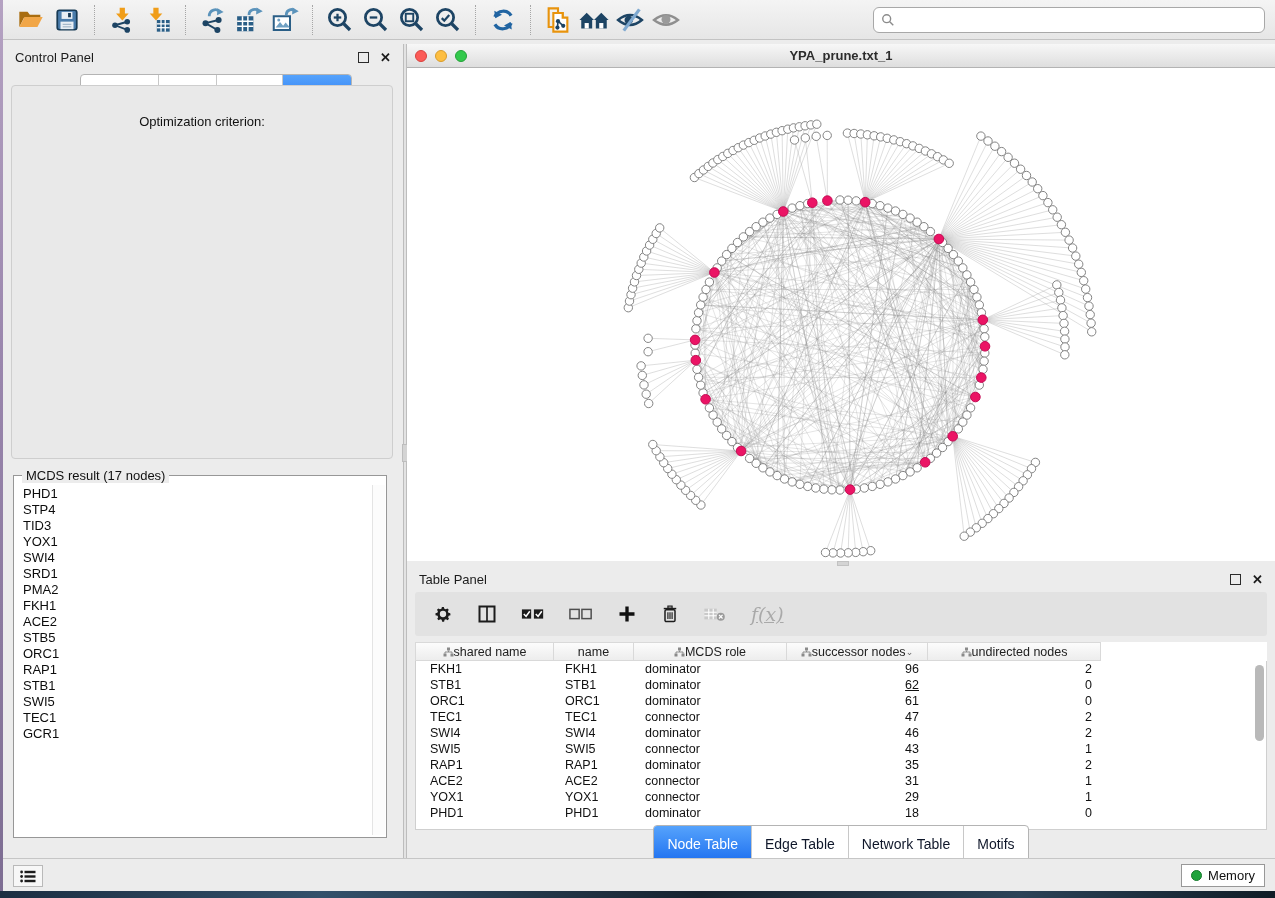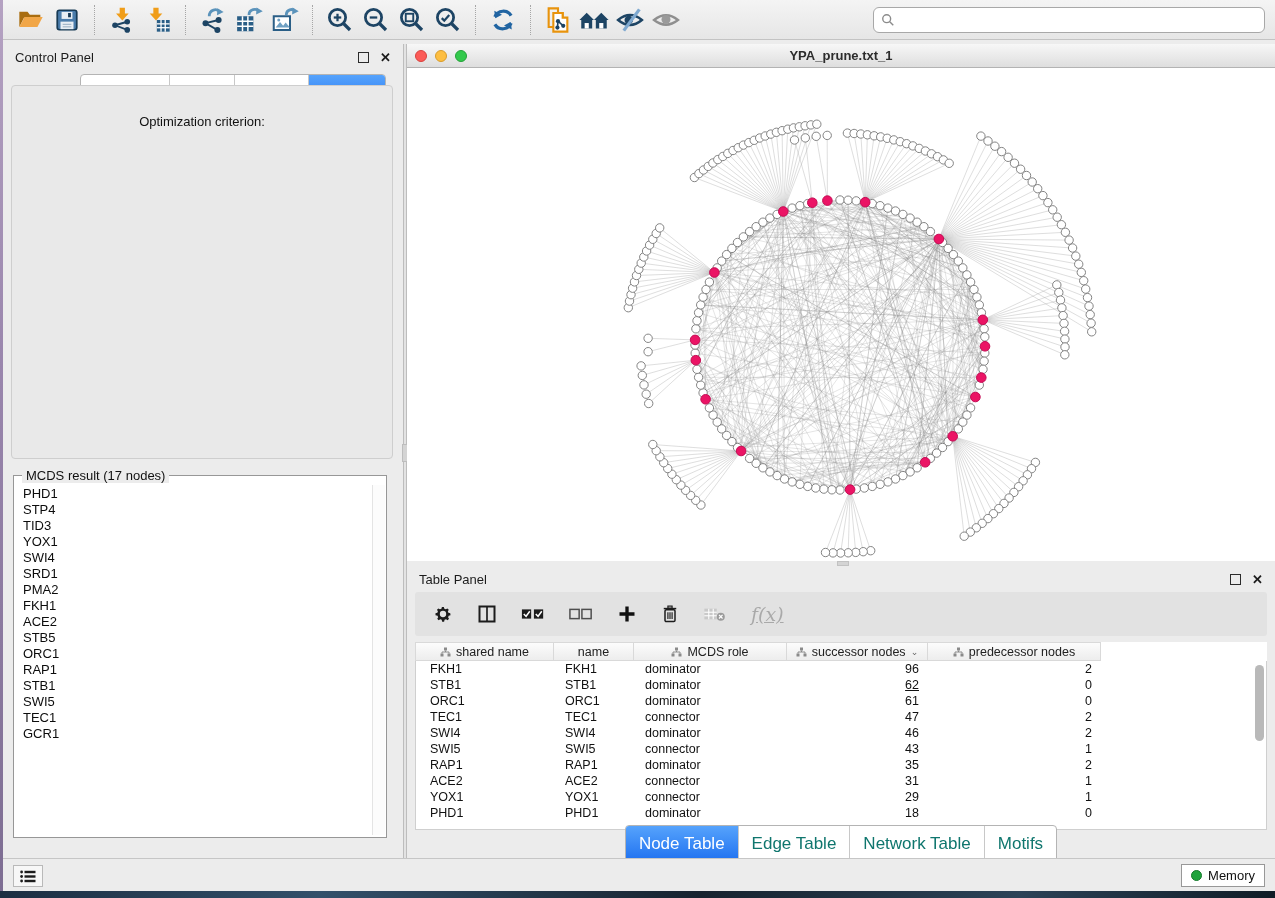--- a/index.html
+++ b/index.html
@@ -21,22 +21,22 @@
        border-radius:6px;display:flex;align-items:center;padding:0 7px;gap:5px;}
   .searchbox input{border:none;outline:none;flex:1;font-size:13px;font-family:inherit;background:transparent;}
 
   
   .control-panel{position:absolute;left:0;top:44px;width:400px;height:814px;background:#ececec;}
   .panel-titlebar{height:26px;display:flex;align-items:center;padding:0 12px;font-size:13px;color:#1c1c1c;}
   .win-icons{margin-left:auto;display:flex;gap:11px;align-items:center;}
   .float-ic{width:9px;height:9px;border:1.6px solid #2b2b2b;display:inline-block;}
   .close-ic{font-size:13px;font-weight:bold;color:#1b1b1b;line-height:9px;}
   .seg-tabs{display:flex;border:1px solid #b4b4b4;border-radius:4px;background:#fff;
-       overflow:hidden;font-size:17px;height:38px;box-sizing:border-box;}
-  .seg-tab{padding:0 13px;display:flex;align-items:center;color:#0f766e;border-right:1px solid #c8c8c8;cursor:default;}
+       overflow:hidden;font-size:14px;height:38px;box-sizing:border-box;}
+  .seg-tab{padding:0 13px;display:flex;align-items:center;color:#0f172a;border-right:1px solid #c8c8c8;cursor:default;}
   .seg-tab:last-child{border-right:none;}
   .seg-tab.active{background:linear-gradient(#56a3fc,#1e70f0);color:#fff;}
   .cp-tabs{position:absolute;left:77px;top:30px;}
   .cp-inner{position:absolute;left:8px;top:41px;width:382px;height:374px;box-sizing:border-box;
        background:#e9e9e9;border:1px solid #cecece;border-radius:4px;}
   .opt-label{position:absolute;left:0;width:100%;top:28px;text-align:center;font-size:13px;color:#111;}
   .dropdown{position:absolute;left:36px;top:50px;width:312px;height:23px;box-sizing:border-box;
        background:#fff;border:1px solid #b2b2b2;border-radius:5px;font-size:13px;color:#111;
        display:flex;align-items:center;padding-left:9px;}
   .dd-stepper{position:absolute;right:1px;top:1px;bottom:1px;width:20px;border-radius:0 4px 4px 0;
@@ -73,21 +73,21 @@
 
   
   .table-panel{position:absolute;left:404px;top:566px;width:868px;height:292px;background:#ececec;}
   .tp-toolbar{position:absolute;left:8px;top:26px;width:852px;height:44px;box-sizing:border-box;
        background:#e2e2e2;border-radius:3px;display:flex;align-items:center;padding:0 18px;gap:24px;}
   .tp-ic{display:flex;align-items:center;justify-content:center;height:26px;text-decoration:underline;}
   .fx{font-family:"DejaVu Serif",serif;font-style:italic;font-size:19px;color:#a9a9a9;}
   .thead{position:absolute;left:8px;top:76px;width:852px;height:19px;display:flex;
        background:#fff;border-bottom:1px solid #cfcfcf;}
   .th{box-sizing:border-box;background:linear-gradient(#fcfcfc,#ededed);border:1px solid #d9d9d9;
-       border-left:none;display:flex;align-items:center;justify-content:center;gap:5px;
+       border-left:none;display:flex;align-items:center;justify-content:center;
        font-size:12.5px;color:#222;}
   .th:first-child{border-left:1px solid #d9d9d9;}
   .tbody{position:absolute;left:8px;top:95px;width:852px;height:169px;background:#fff;
        border:1px solid #cfcfcf;border-top:none;box-sizing:border-box;overflow:hidden;}
   .trow{display:flex;height:16px;align-items:center;font-size:12.5px;color:#111;}
   .td{box-sizing:border-box;overflow:hidden;white-space:nowrap;}
   .tb-scroll{position:absolute;right:2px;top:4px;width:9px;height:155px;}
   .tb-thumb{position:absolute;left:0;top:0;width:9px;height:76px;border-radius:5px;background:#b9b9b9;}
   .tp-tabs-strip{position:absolute;left:0;top:264px;width:868px;height:28px;background:#ececec;
        display:flex;justify-content:center;align-items:center;}
@@ -1212,21 +1212,21 @@
           <span>successor nodes</span>
           <span style="color:#666;font-size:9px;">⌄</span>
         </div>
         <div class="th" style="width: 173px;">
           <svg width="11" height="10" viewBox="0 0 11 10">
             <rect x="4" y="0.5" width="3" height="3" fill="#8a8a8a"></rect>
             <rect x="0.5" y="6.5" width="3" height="3" fill="#8a8a8a"></rect>
             <rect x="7.5" y="6.5" width="3" height="3" fill="#8a8a8a"></rect>
             <path d="M5.5 3.5 v1.5 M2 6.5 v-1.5 h7 v1.5" stroke="#8a8a8a" fill="none" stroke-width="1"></path>
           </svg>
-          <span>predecessor nodes</span>
+          <span>undirected nodes</span>
         </div>
       </div>
     <div class="tbody">
       <div id="trows">
           <div class="trow">
             <div class="td" style="width: 139px; text-align: left; padding: 0px 0px 0px 14px;">FKH1</div>
             <div class="td" style="width: 80px; text-align: left; padding: 0px 0px 0px 10px;">FKH1</div>
             <div class="td" style="width: 153px; text-align: left; padding: 0px 0px 0px 10px;">dominator</div>
             <div class="td" style="width: 141px; text-align: right; padding: 0px 10px 0px 0px;">96</div>
             <div class="td" style="width: 173px; text-align: right; padding: 0px 10px 0px 0px;">2</div>

